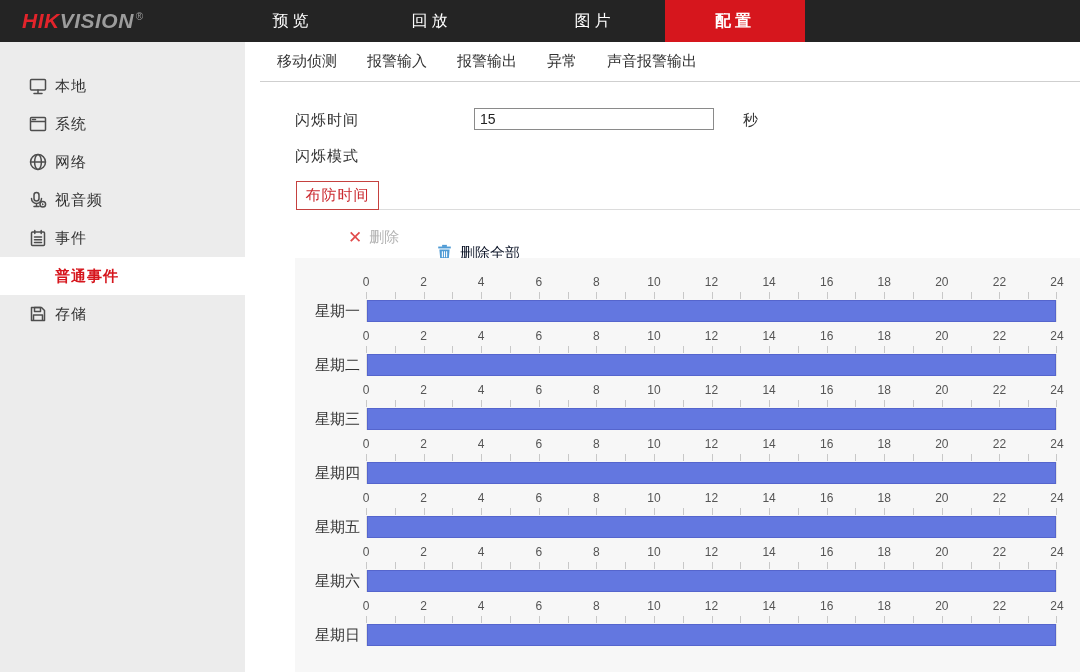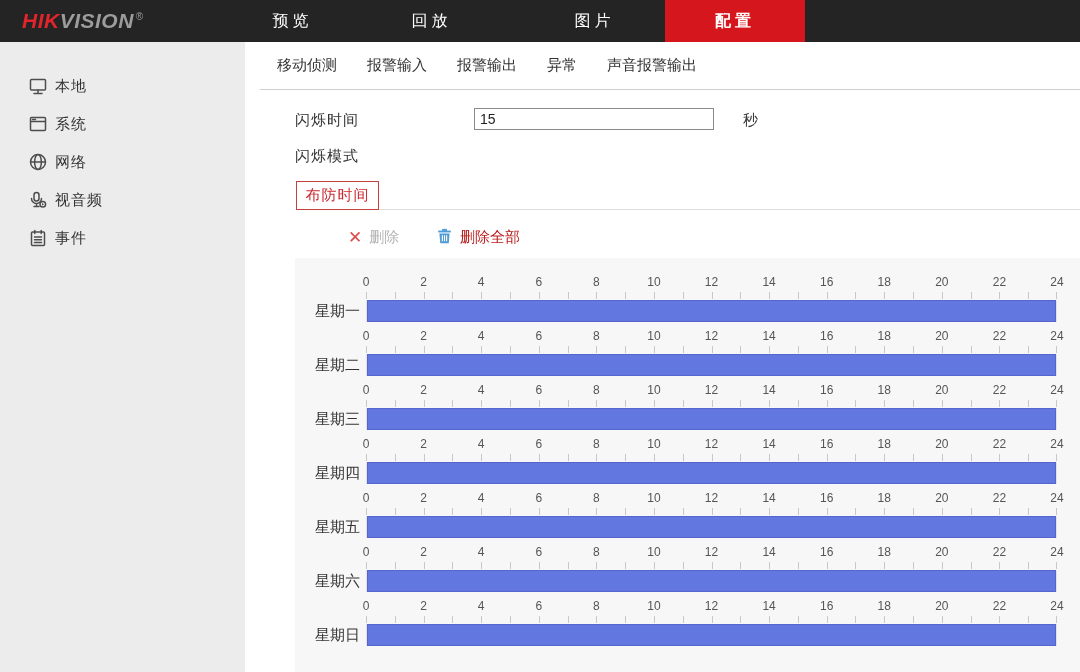--- a/index.html
+++ b/index.html
@@ -29,21 +29,21 @@
   .sidebar{position:absolute;left:0;top:42px;width:245px;height:630px;background:var(--sidebar-bg);padding-top:25px;}
   .side-item{height:38px;display:flex;align-items:center;cursor:pointer;font-size:15px;color:#333;}
   .side-item .icon{position:absolute;left:28px;width:20px;height:20px;display:inline-flex;}
   .side-item .lbl{margin-left:55px;letter-spacing:1px;}
   .side-item.selected{background:#fff;}
   .side-item.selected .lbl{color:var(--accent);font-weight:bold;}
 
   
   .content{position:absolute;left:245px;top:42px;width:835px;height:630px;background:#fff;}
 
-  .tabbar{position:absolute;left:15px;right:0;top:0;height:48px;border-bottom:1px solid #cfcfcf;
+  .tabbar{position:absolute;left:15px;right:0;top:0;height:40px;border-bottom:1px solid #cfcfcf;
           display:flex;align-items:stretch;padding-left:17px;}
   .tab{display:inline-flex;align-items:center;margin-right:30px;font-size:15px;color:#333;cursor:pointer;
        border-bottom:3px solid transparent;padding-top:2px;}
   .tab.active{color:var(--accent);font-weight:bold;font-size:16px;border-bottom-color:var(--accent);}
 
   .form-label{position:absolute;font-size:15px;color:#333;letter-spacing:1px;}
   .flash-time-label{left:50px;top:69px;}
   .flash-mode-label{left:50px;top:105px;}
   .flash-time-input{position:absolute;left:229px;top:66px;width:240px;height:22px;border:1px solid #8a8a8a;
                     font-size:14px;padding-left:5px;font-family:inherit;color:#222;background:#fff;}
@@ -52,21 +52,21 @@
               background:#fff;display:flex;align-items:center;padding-left:5px;font-size:15px;color:#222;cursor:pointer;}
   .select-box .chev{position:absolute;right:7px;top:7px;}
 
   .arming-line{position:absolute;left:51px;right:0;top:167px;height:1px;background:#dcdcdc;}
   .arming-btn{position:absolute;left:51px;top:139px;width:83px;height:29px;background:#fff;
               border:1px solid #c5413f;color:#cb2b31;font-size:15px;letter-spacing:1px;
               font-family:inherit;cursor:pointer;z-index:2;}
 
   .toolbar-group{position:absolute;display:flex;align-items:center;gap:7px;font-size:15px;cursor:pointer;}
   .del-group{left:103px;top:186px;color:#b3b3b3;}
-  .delall-group{left:191px;top:185px;color:#b91c1c;}
+  .delall-group{left:191px;top:201px;color:#0f172a;}
   .x-icon{color:#e14b4b;font-size:17px;font-weight:bold;line-height:1;}
 
   
   .sched-panel{position:absolute;left:50px;right:0;top:216px;bottom:0;background:var(--panel-bg);}
   .sched-row{position:absolute;left:0;width:100%;height:54px;}
   .day-label{position:absolute;left:20px;top:30px;height:22px;line-height:22px;font-size:15px;color:#333;}
   .timeline{position:absolute;left:71px;top:0;width:691px;height:54px;}
   .hnum{position:absolute;top:5px;transform:translateX(-50%);font-size:12px;color:#555;}
   .tick{position:absolute;top:22px;width:1px;height:7px;background:#c8c8c8;}
   .track{position:absolute;left:0;top:30px;width:100%;height:22px;background:#fff;border:1px solid #e3e3e3;cursor:pointer;}
@@ -131,20 +131,33 @@
       <span class="lbl">视音频</span>
     </div>
     <div class="side-item">
       <span class="icon">
         <svg width="20" height="20" viewBox="0 0 20 20" fill="none" stroke="#4d4d4d" stroke-width="1.5" stroke-linecap="round" stroke-linejoin="round">
           <rect x="3.5" y="4" width="13" height="13.5" rx="1"></rect>
           <path d="M6.8 2.5v3M13.2 2.5v3M6.5 9h7M6.5 11.7h7M6.5 14.4h7"></path>
         </svg>
       </span>
       <span class="lbl">事件</span>
+    </div>
+    <div class="side-item selected">
+      <span class="lbl">普通事件</span>
+    </div>
+    <div class="side-item">
+      <span class="icon">
+        <svg width="20" height="20" viewBox="0 0 20 20" fill="none" stroke="#4d4d4d" stroke-width="1.5" stroke-linejoin="round">
+          <path d="M3.5 3.5h10l3 3v10h-13z"></path>
+          <path d="M6.5 3.5h6v4h-6z"></path>
+          <path d="M5.5 17v-6h9v6"></path>
+        </svg>
+      </span>
+      <span class="lbl">存储</span>
     </div>
   </div>
 
 <div class="content">
   <div class="tabbar" id="tabbar">
       <span class="tab">移动侦测</span>
       <span class="tab">报警输入</span>
       <span class="tab">报警输出</span>
       <span class="tab">异常</span>
       <span class="tab">声音报警输出</span>

